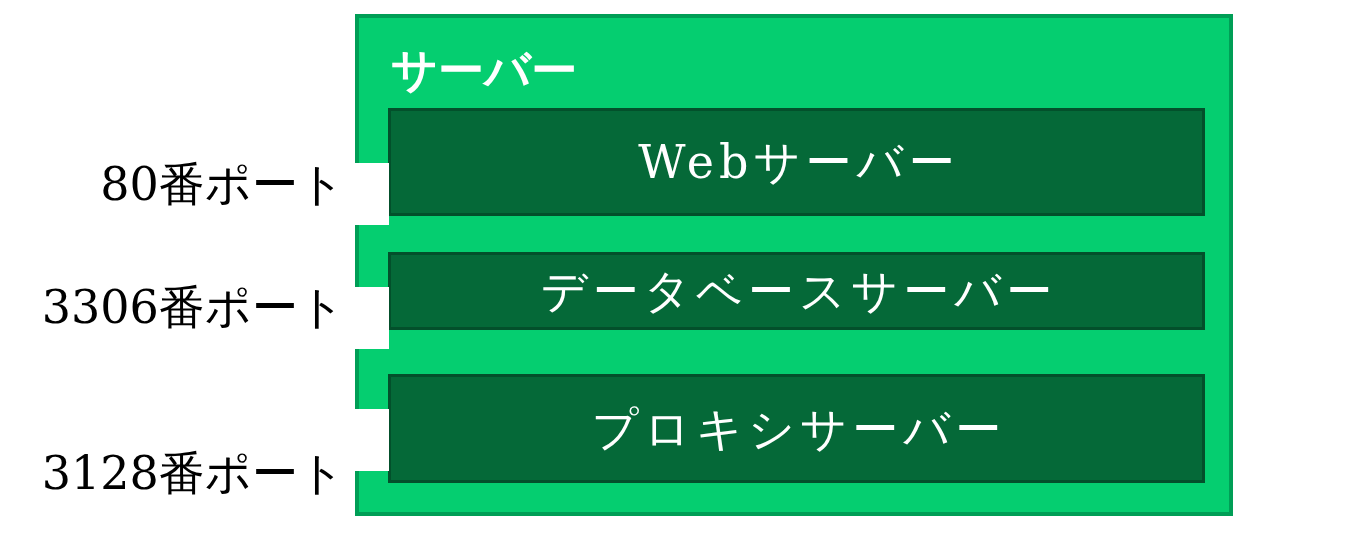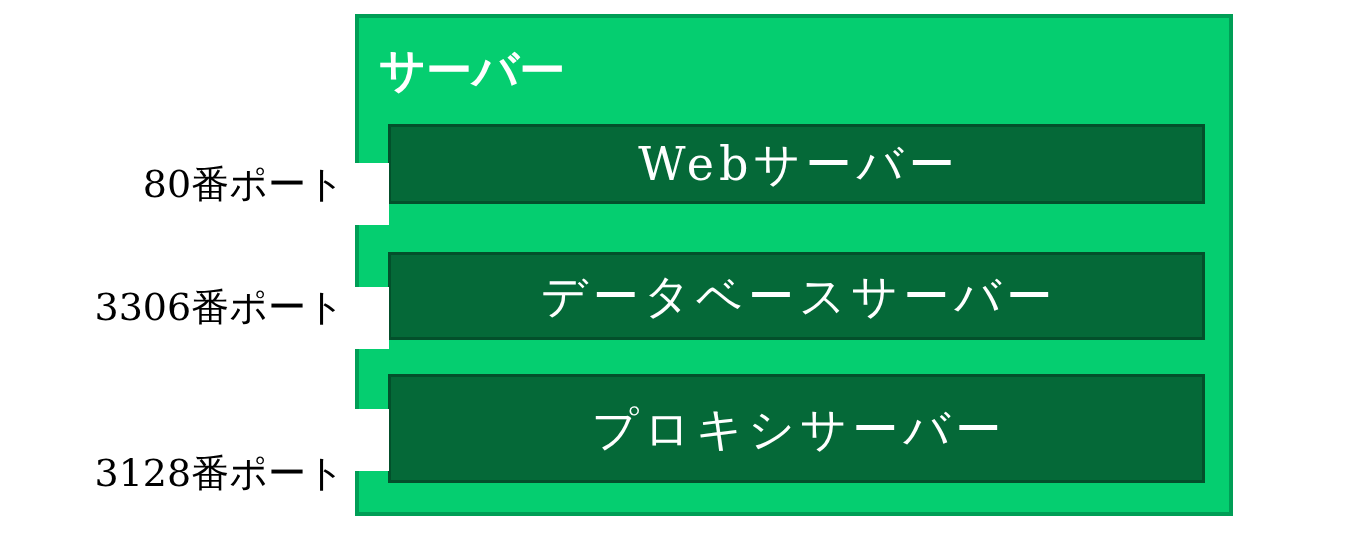--- a/index.html
+++ b/index.html
@@ -29,21 +29,21 @@
     top: 14px;
     width: 878px;
     height: 502px;
     box-sizing: border-box;
     background: #05CE70;
     border: 4px solid #009E56;
   }
 
   #server-title {
     position: absolute;
-    left: 20px;
+    left: 32px;
     top: 26px;
     font-family: "DejaVu Sans", "Liberation Sans", sans-serif;
     font-weight: bold;
     font-size: 46px;
     line-height: 52px;
     color: #ffffff;
     letter-spacing: 0px;
     white-space: nowrap;
   }
 
@@ -62,41 +62,41 @@
   .service-label {
     font-family: "DejaVu Serif", "Liberation Serif", serif;
     font-size: 46px;
     line-height: 50px;
     color: #ffffff;
     letter-spacing: 5px;
     white-space: nowrap;
     text-indent: 5px;
   }
 
-  #service-0 { top: 124px; height: 80px; text-align: center; }
-  #service-1 { top: 252px; height: 88px; }
+  #service-0 { top: 108px; height: 108px; text-align: center; }
+  #service-1 { top: 252px; height: 78px; }
   #service-2 { top: 374px; height: 109px; }
 
   
   .port-notch {
     position: absolute;
     left: 355px;
     width: 34px;
     background: #ffffff;
   }
   #notch-0 { top: 163px; height: 62px; }
   #notch-1 { top: 287px; height: 62px; }
   #notch-2 { top: 409px; height: 62px; }
 
   
   .port-label {
     position: absolute;
     right: 1009px; 
     font-family: "DejaVu Serif", "Liberation Serif", serif;
-    font-size: 38px;
+    font-size: 46px;
     line-height: 42px;
     color: #000000;
     white-space: nowrap;
     text-align: right;
   }
   #port-label-0 { top: 163px; }
   #port-label-1 { top: 286px; }
   #port-label-2 { top: 408px; margin-top: 44px; }
 </style>
 </head>

